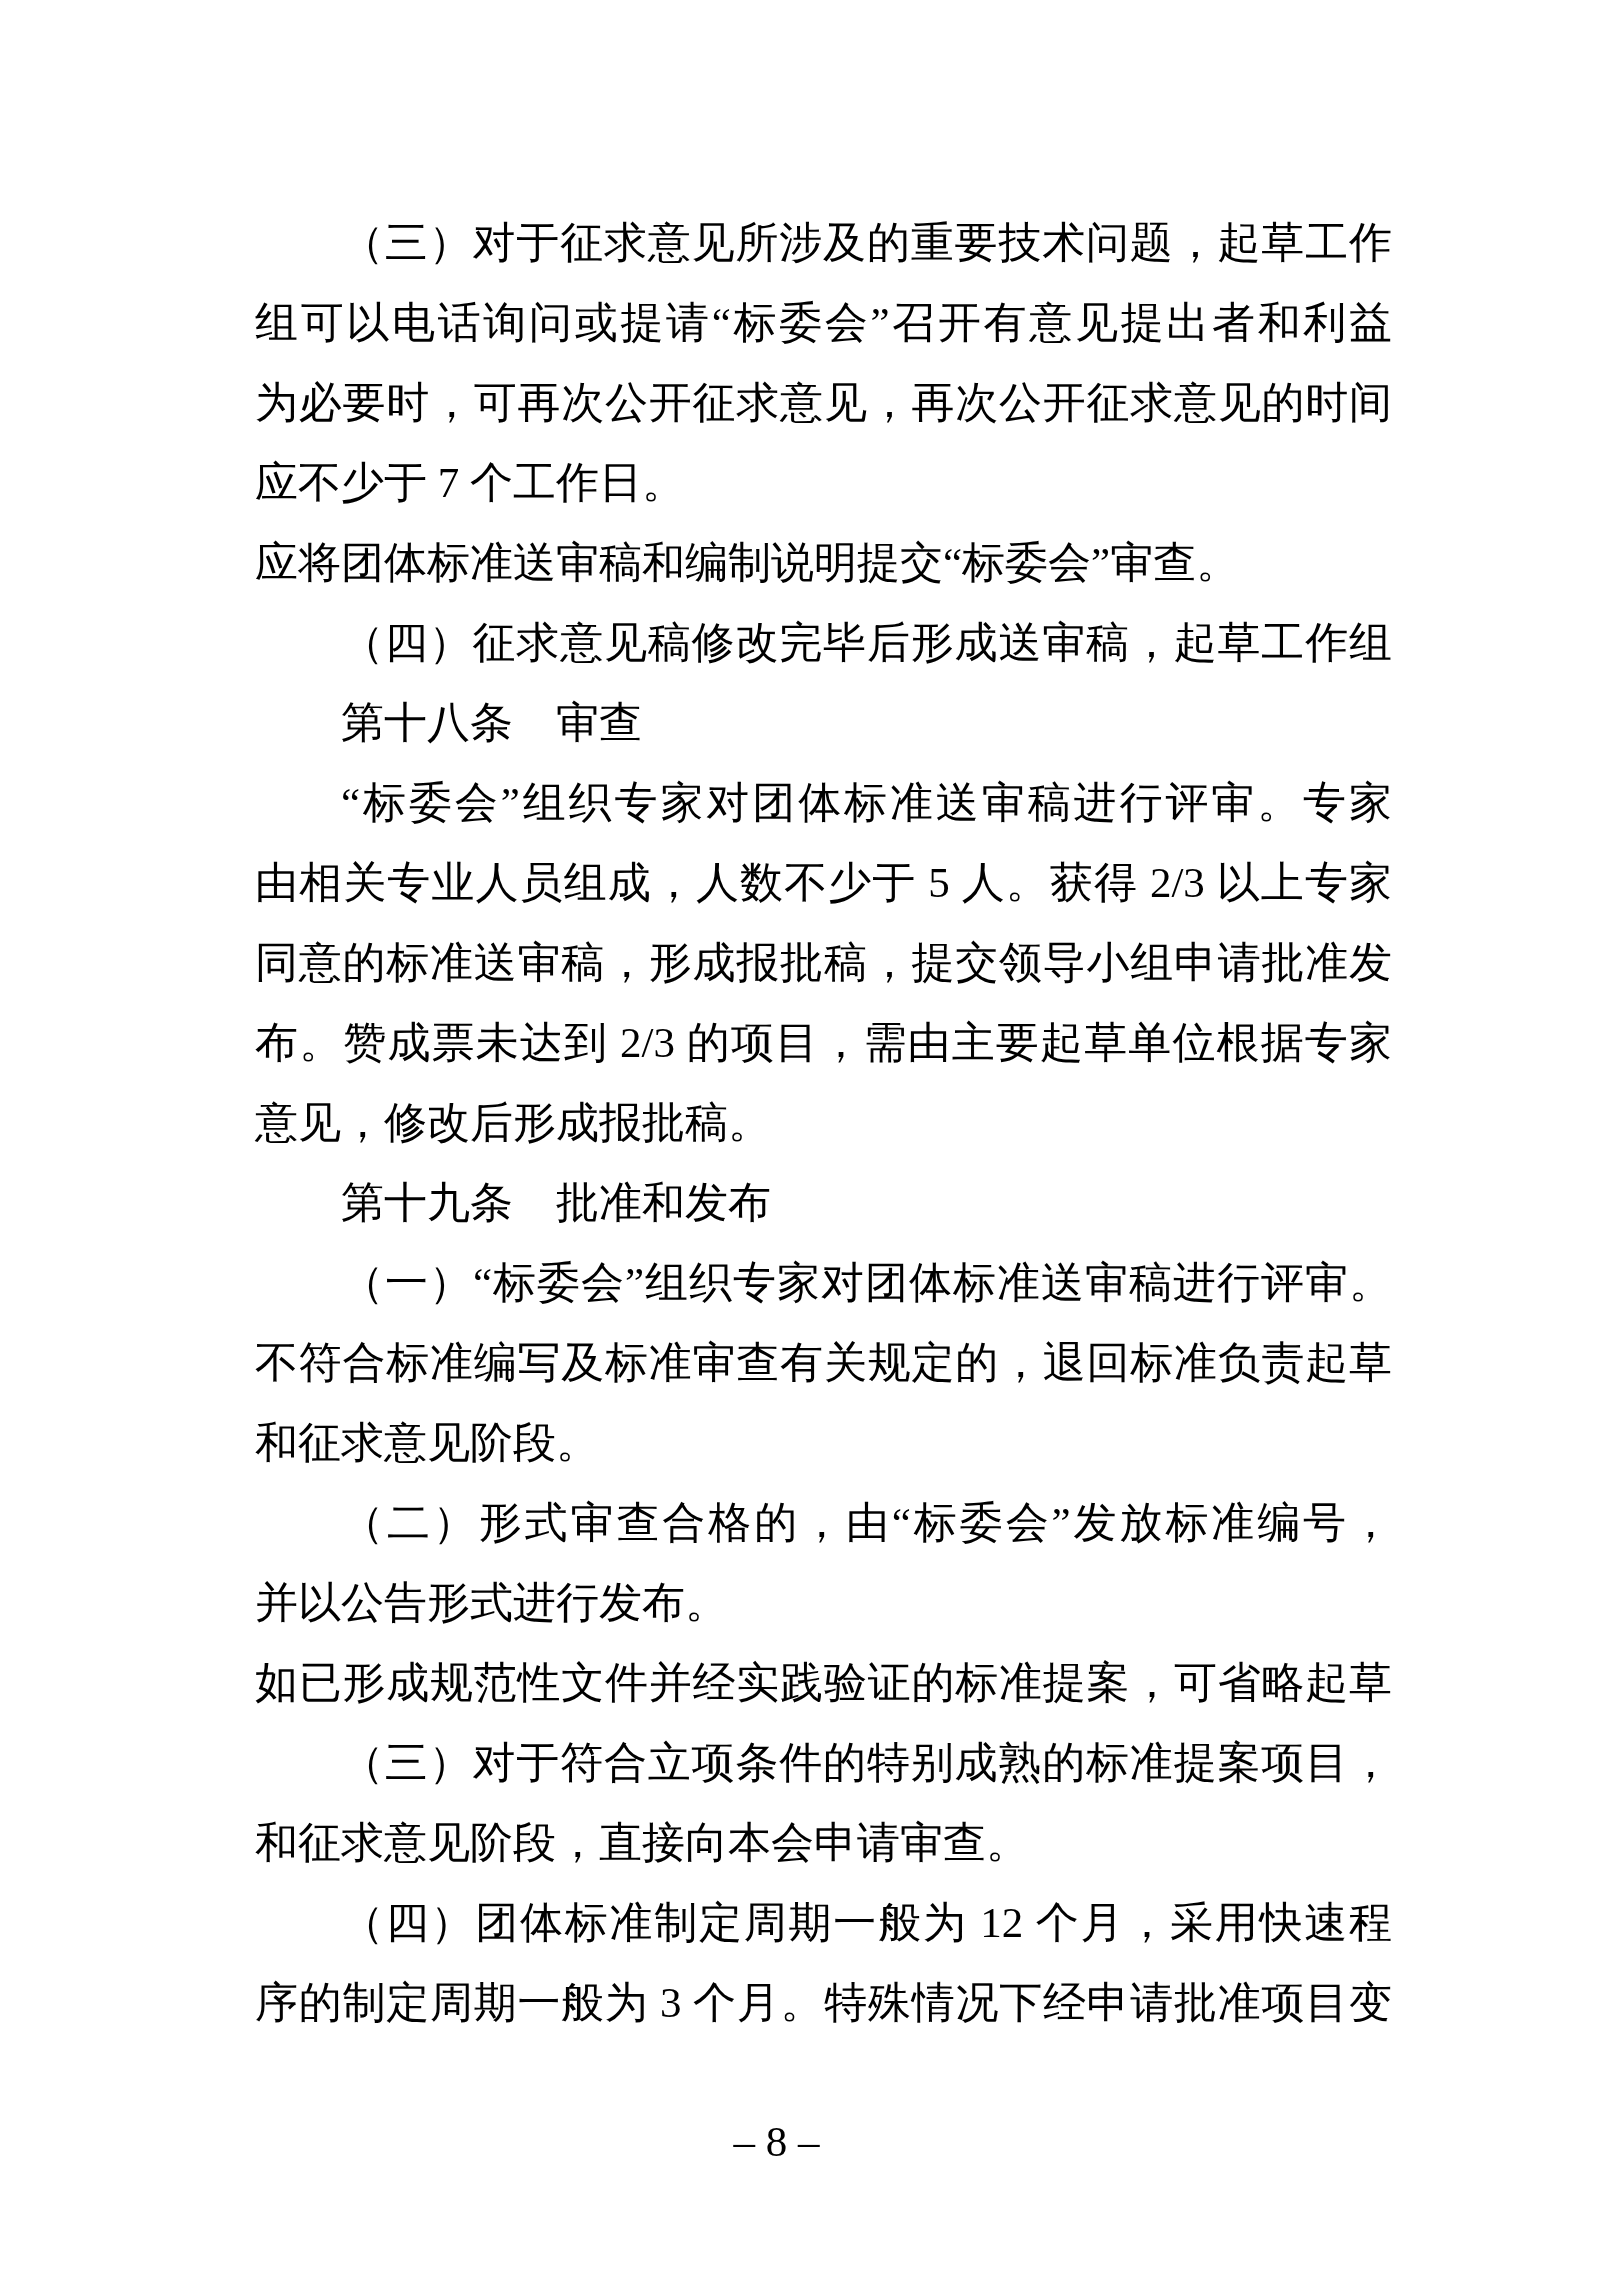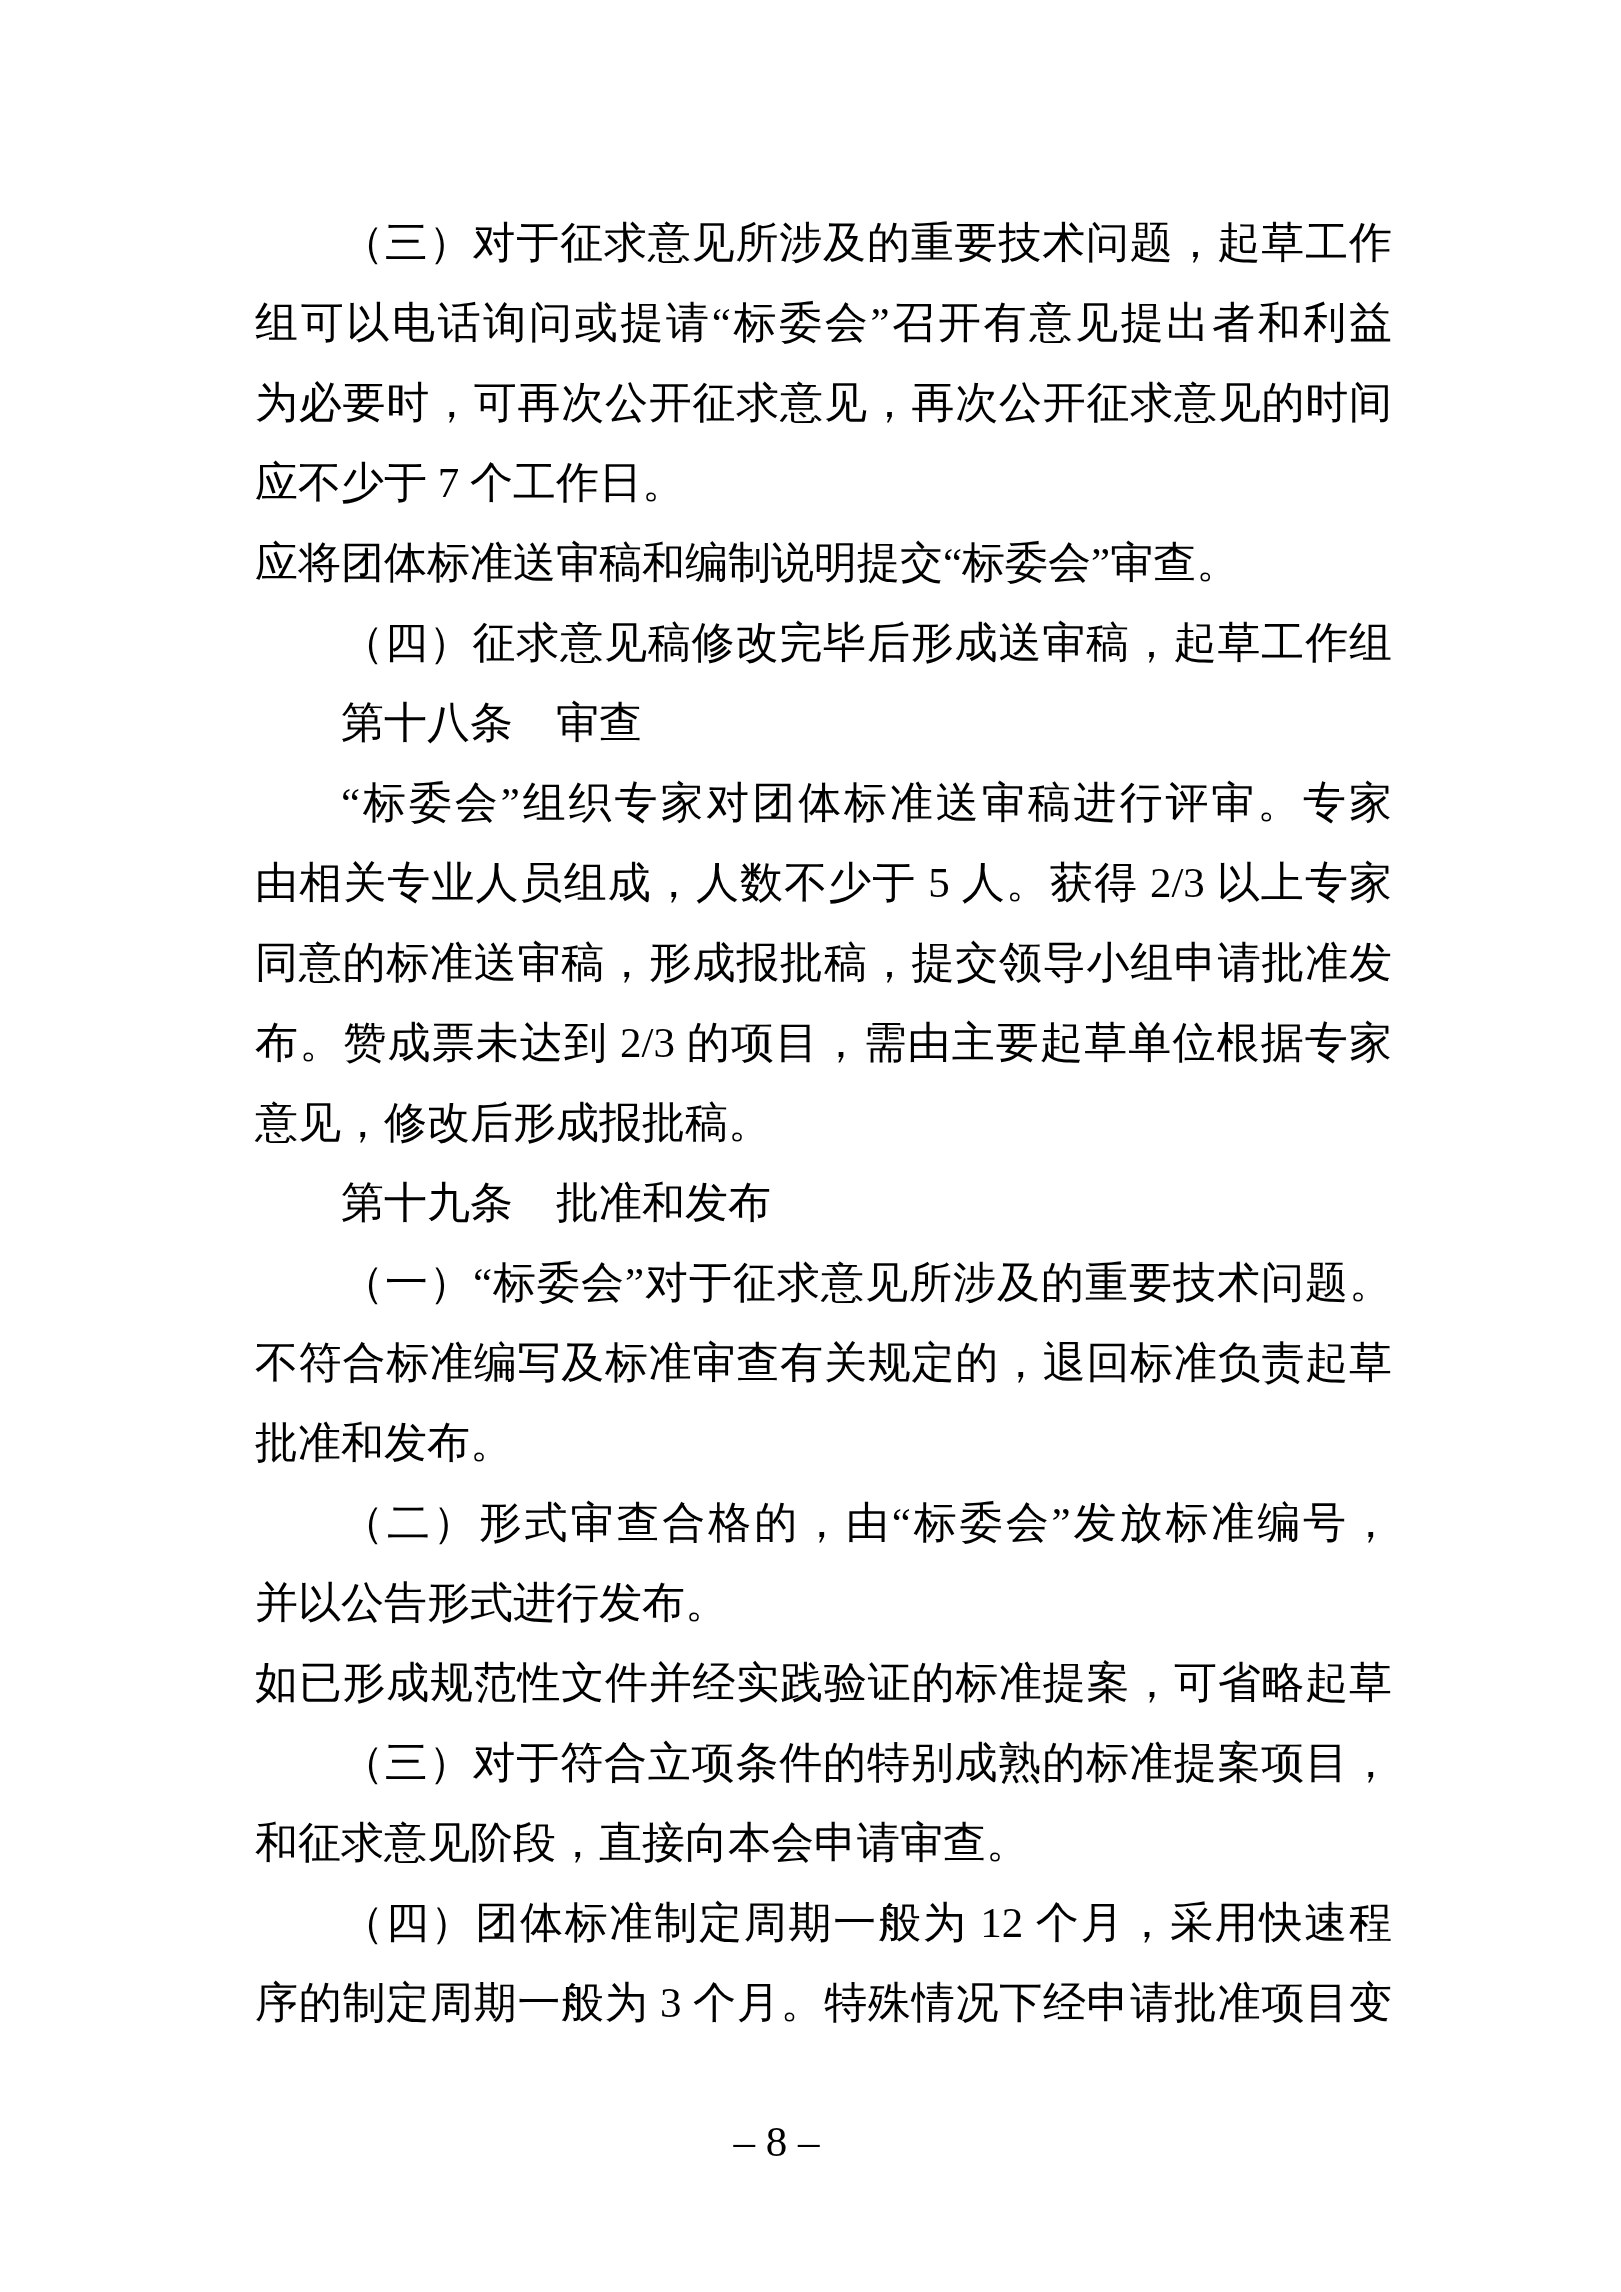--- a/index.html
+++ b/index.html
@@ -62,23 +62,23 @@
     <div class="line">应不少于 7 个工作日。</div>
     <div class="line">应将团体标准送审稿和编制说明提交“标委会”审查。</div>
     <div class="line indent justify">（四）征求意见稿修改完毕后形成送审稿，起草工作组</div>
     <div class="line indent">第十八条　审查</div>
     <div class="line indent justify">“标委会”组织专家对团体标准送审稿进行评审。专家</div>
     <div class="line justify">由相关专业人员组成，人数不少于 5 人。获得 2/3 以上专家</div>
     <div class="line justify">同意的标准送审稿，形成报批稿，提交领导小组申请批准发</div>
     <div class="line justify">布。赞成票未达到 2/3 的项目，需由主要起草单位根据专家</div>
     <div class="line">意见，修改后形成报批稿。</div>
     <div class="line indent">第十九条　批准和发布</div>
-    <div class="line indent justify">（一）“标委会”对于征求意见所涉及的重要技术问题。</div>
+    <div class="line indent justify">（一）“标委会”组织专家对团体标准送审稿进行评审。</div>
     <div class="line justify">不符合标准编写及标准审查有关规定的，退回标准负责起草</div>
-    <div class="line">批准和发布。</div>
+    <div class="line">和征求意见阶段。</div>
     <div class="line indent justify">（二）形式审查合格的，由“标委会”发放标准编号，</div>
     <div class="line">并以公告形式进行发布。</div>
     <div class="line justify">如已形成规范性文件并经实践验证的标准提案，可省略起草</div>
     <div class="line indent justify">（三）对于符合立项条件的特别成熟的标准提案项目，</div>
     <div class="line">和征求意见阶段，直接向本会申请审查。</div>
     <div class="line indent justify">（四）团体标准制定周期一般为 12 个月，采用快速程</div>
     <div class="line justify">序的制定周期一般为 3 个月。特殊情况下经申请批准项目变</div>
   </div>
   <div class="page-number">– 8 –</div>
 </div>

